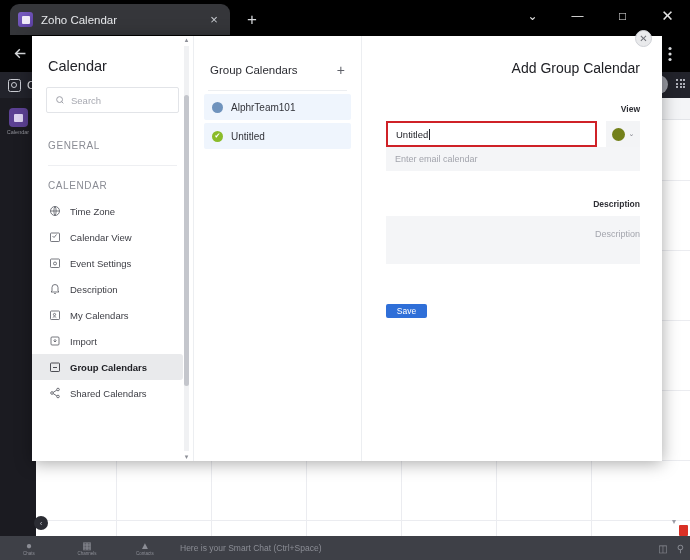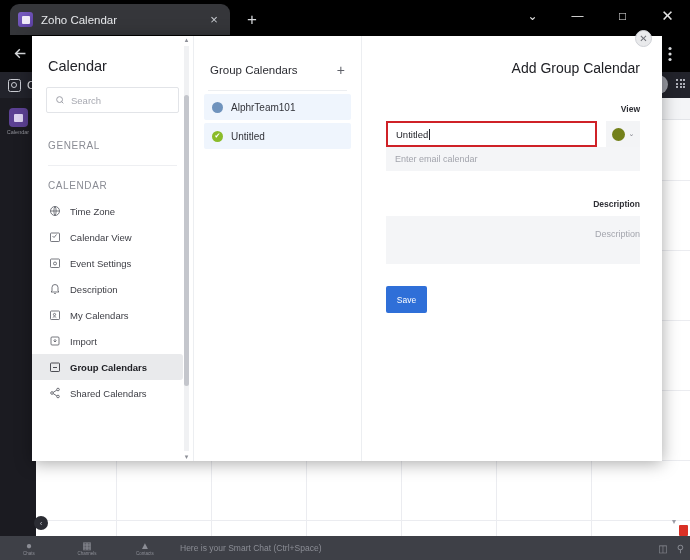--- a/index.html
+++ b/index.html
@@ -245,21 +245,21 @@
   .swatch { width: 13px; height: 13px; border-radius: 50%; background: #73801a; }
   .swatchbtn .cv { color: #7c7e86; font-size: 7px; margin-left: 4px; }
   .inp {
     height: 24px; background: #f4f5f7; display: flex; align-items: center;
     padding-left: 9px;
   }
   .inp .ph { font-size: 9px; color: #a3a5ad; }
   .ta { height: 48px; background: #f4f5f7; padding: 7px 0 0 9px; }
   .ta .ph { font-size: 9px; color: #a3a5ad; }
   .savebtn {
-    margin-top: 22px; width: 41px; height: 27px; background: #2f6fd8;
+    margin-top: 40px; width: 41px; height: 14px; background: #2f6fd8;
     border-radius: 2px; color: #fff; font-size: 8.5px;
     display: flex; align-items: center; justify-content: center;
   }
   svg { display: block; }
 </style>
 </head>
 <body>
 
 <div class="win-titlebar">
   <div class="tab">

